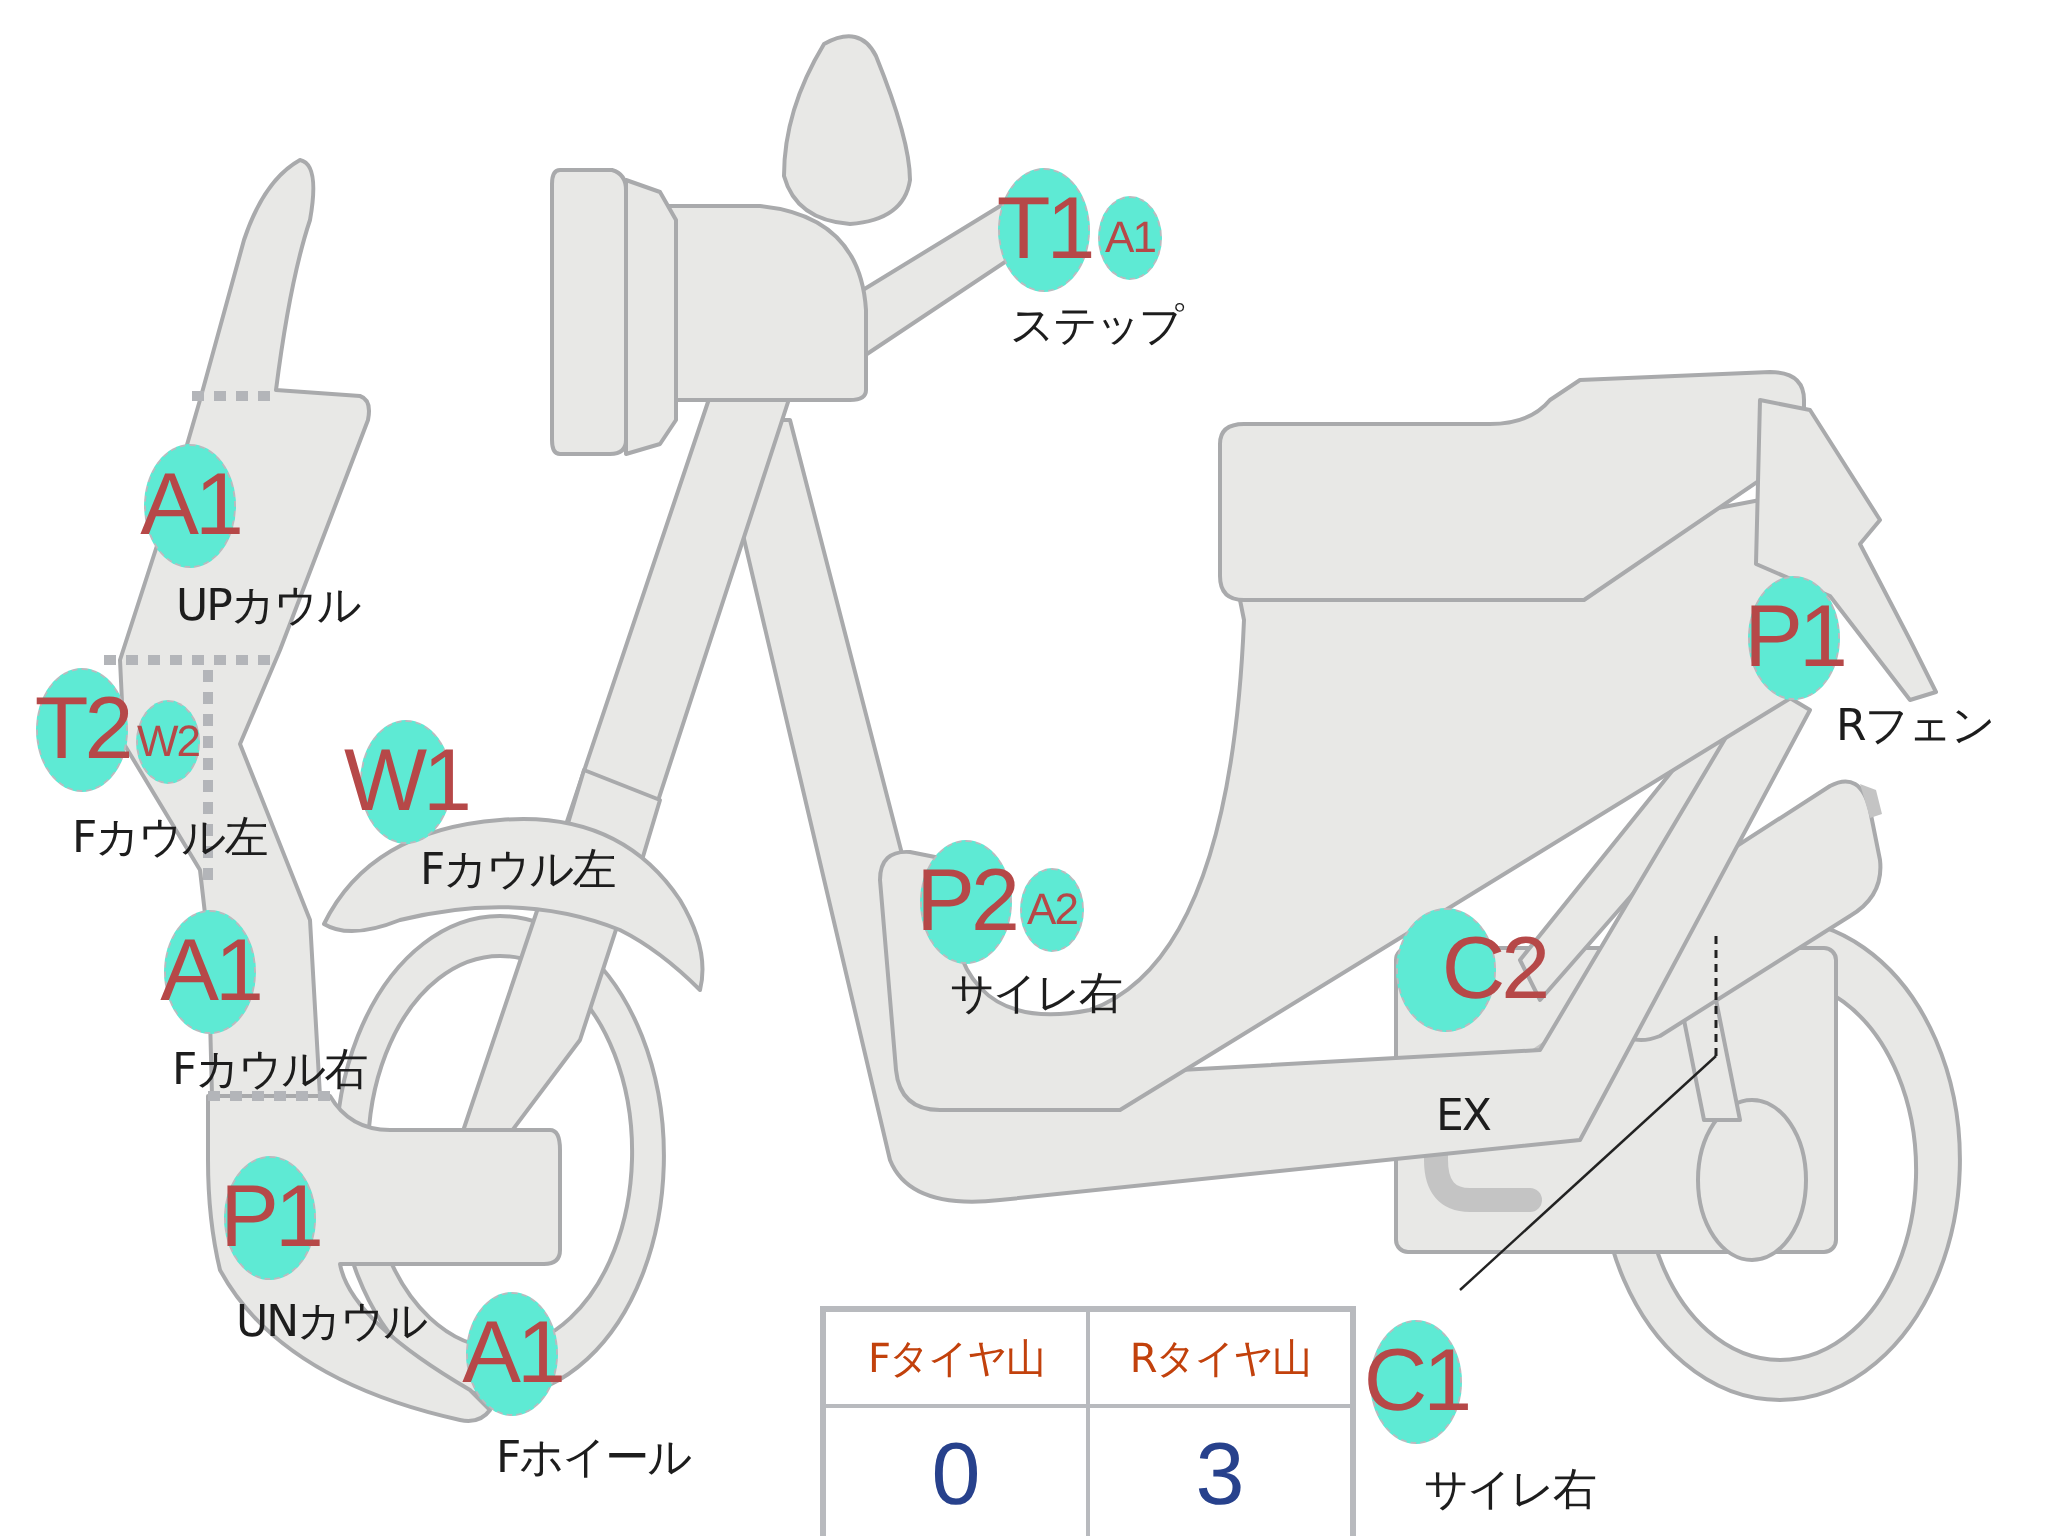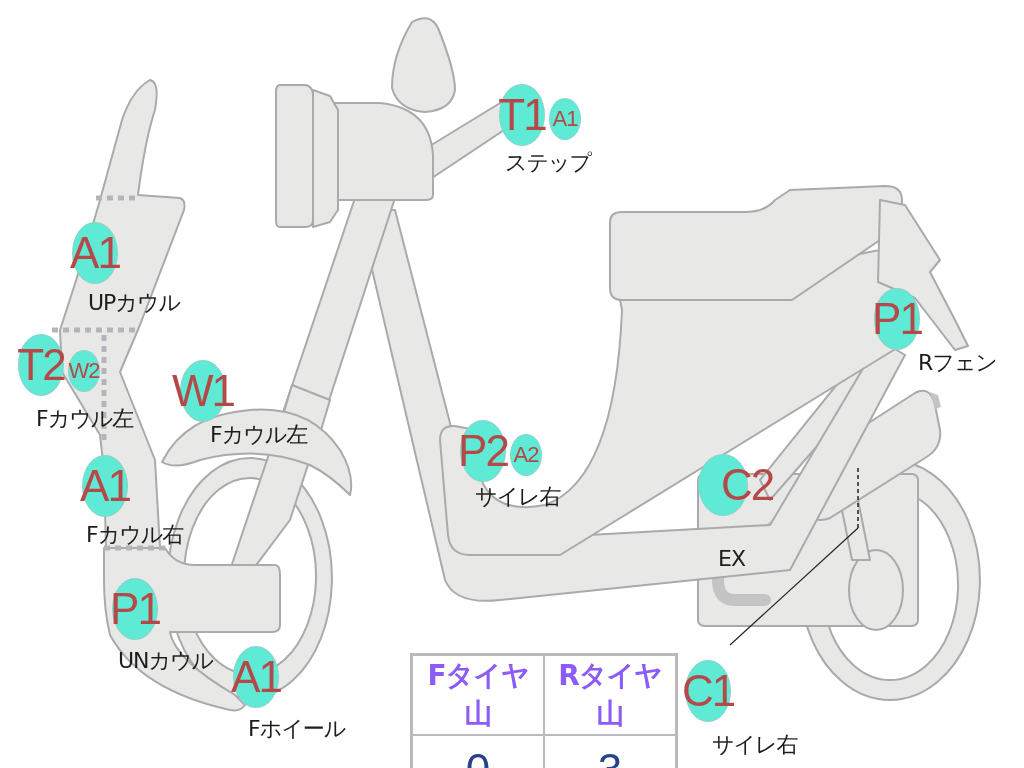--- a/index.html
+++ b/index.html
@@ -17,21 +17,21 @@
            justify-content: center; font-family: "Liberation Sans", "DejaVu Sans", sans-serif;
            box-sizing: border-box; letter-spacing: -2px; }
   .badge.lg { width: 46px; height: 62px; font-size: 44px; }
   .badge.sm { width: 32px; height: 42px; font-size: 22px; letter-spacing: -1px; }
   .label { position: absolute; color: #1d1d1d; font-size: 22px; white-space: nowrap;
            font-family: "DejaVu Sans", sans-serif; letter-spacing: -1px; }
 
   #tread-table { position: absolute; left: 410px; top: 653px; border-collapse: collapse;
                  border: 3px solid #b8babe; background: #fff; }
   #tread-table th, #tread-table td { border: 2px solid #b8babe; width: 128px; text-align: center; }
-  #tread-table th { height: 44px; font-weight: bold; font-size: 28px; color: #8b5cf6; letter-spacing: -1px; }
+  #tread-table th { height: 44px; font-weight: normal; font-size: 20px; color: #c2410c; letter-spacing: -1px; }
   #tread-table td { height: 66px; font-size: 44px; color: #27418c; font-family: "Liberation Sans", sans-serif; }
 </style>
 </head>
 <body>
 
 <svg id="bike" viewBox="0 0 1024 768" xmlns="http://www.w3.org/2000/svg">
 
   <g>
     <path class="part" fill-rule="evenodd" d="M890,460 a90,120 0 1,1 -0.1,0 Z M890,490 a68,95 0 1,0 0.1,0 Z" transform="translate(0,0)"></path>
   </g>

